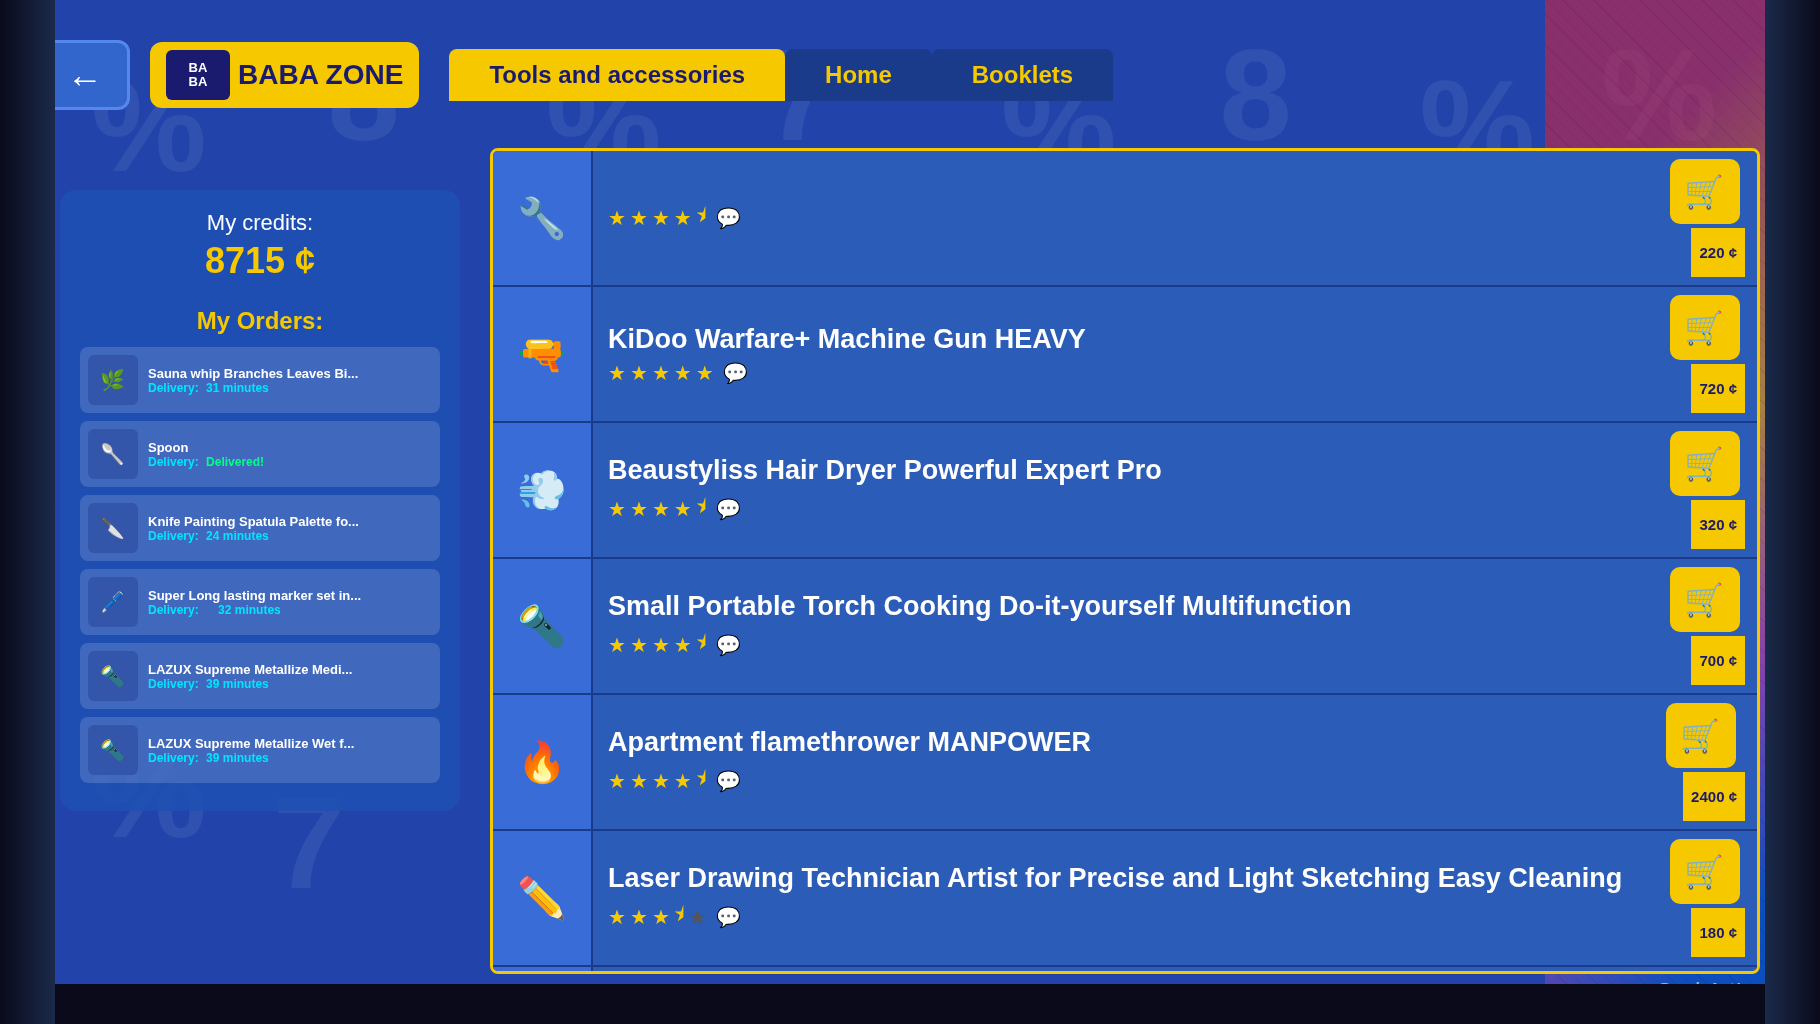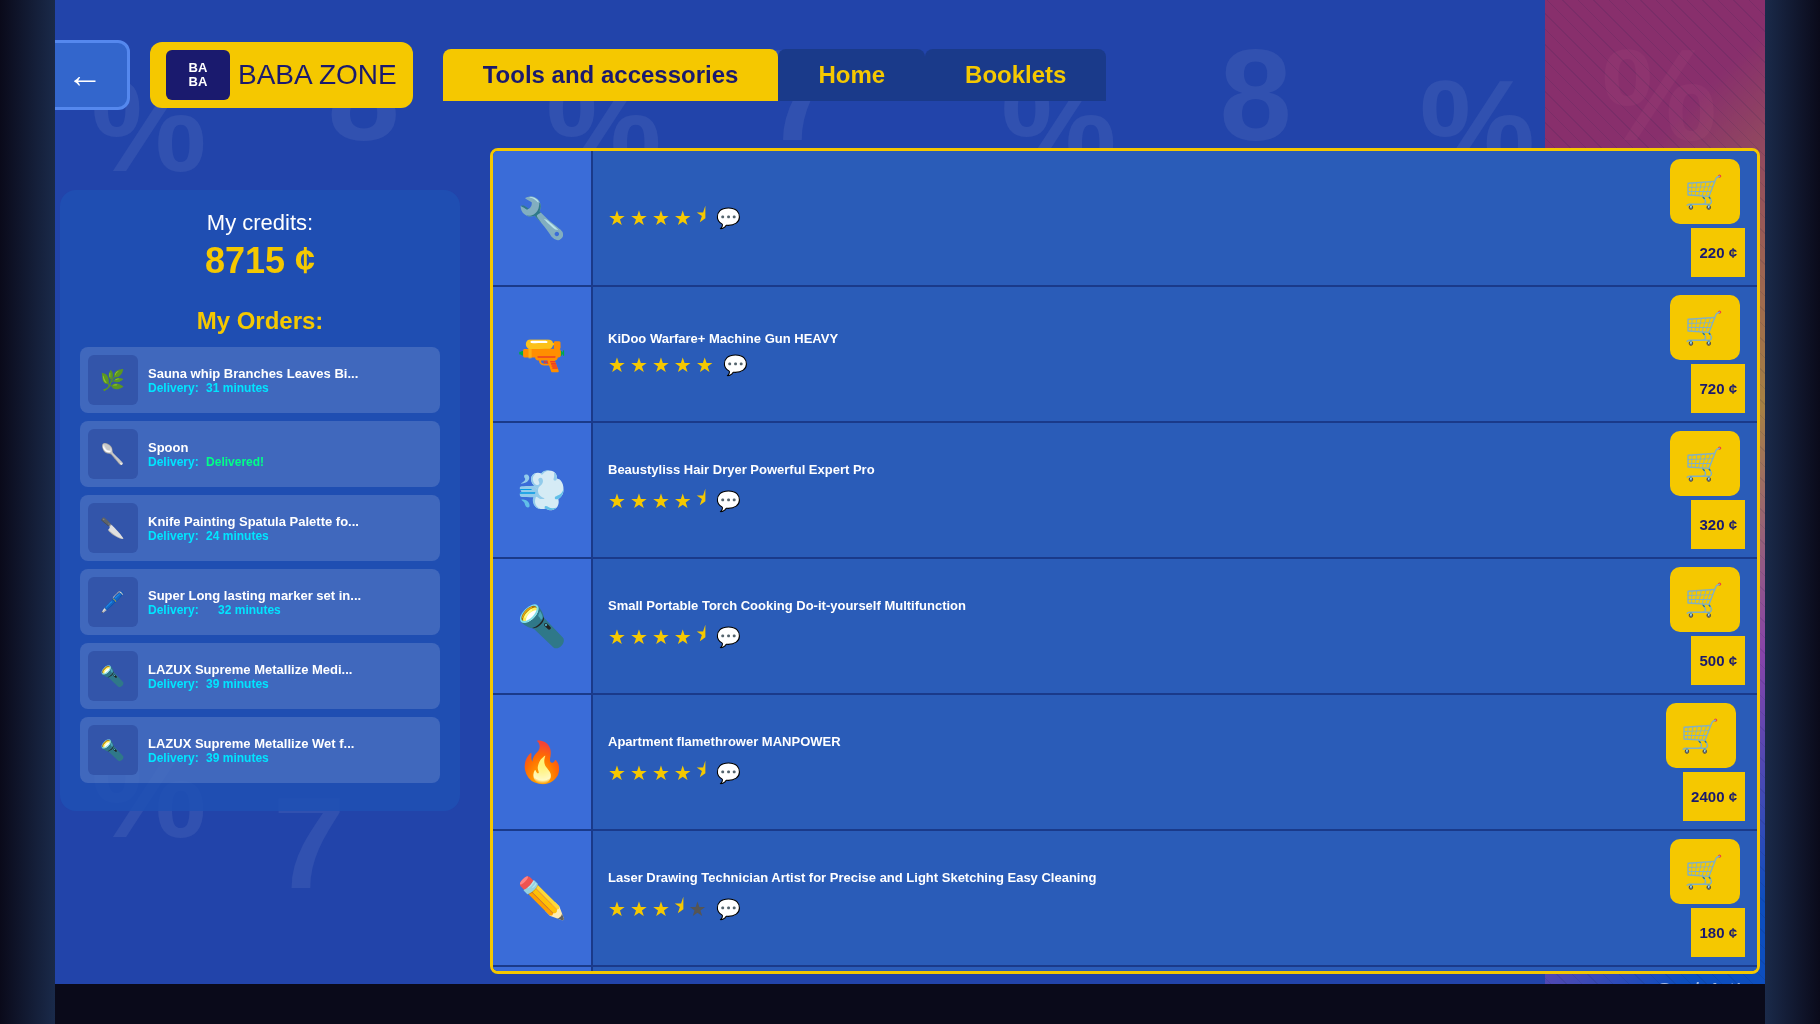--- a/index.html
+++ b/index.html
@@ -63,21 +63,21 @@
       align-items: center;
       justify-content: center;
       color: white;
       font-size: 11px;
       font-weight: bold;
       line-height: 1.1;
     }
     .logo-text {
       color: #1a1a6e;
       font-size: 28px;
-      font-weight: 400;
+      font-weight: 700;
       line-height: 1;
     }
 
     .nav-tabs {
       display: flex;
       gap: 0;
       margin-left: 10px;
     }
     .nav-tab {
       padding: 12px 40px;
@@ -210,21 +210,21 @@
       border-right: 2px solid #1a3a8a;
       align-self: stretch;
     }
 
     .product-info {
       flex: 1;
       padding: 10px 15px;
     }
     .product-name {
       color: white;
-      font-size: 13px;
+      font-size: 27px;
       font-weight: bold;
       margin-bottom: 6px;
       line-height: 1.2;
     }
     .stars {
       display: flex;
       align-items: center;
       gap: 4px;
     }
     .star {
@@ -560,21 +560,21 @@
             <span class="star">★</span>
             <span class="star">★</span>
             <span class="star half">⯨</span>
             <span class="comment-icon">💬</span>
           </div>
         </div>
         <div class="product-buy">
           <div class="buy-btn">
             <span class="cart-icon">🛒</span>
           </div>
-          <div class="price-badge">500 ¢</div>
+          <div class="price-badge">700 ¢</div>
         </div>
       </div>
 
       <div class="product-item">
         <div class="product-thumb">🔥</div>
         <div class="product-info">
           <div class="product-name">Apartment flamethrower MANPOWER</div>
           <div class="stars">
             <span class="star">★</span>
             <span class="star">★</span>

